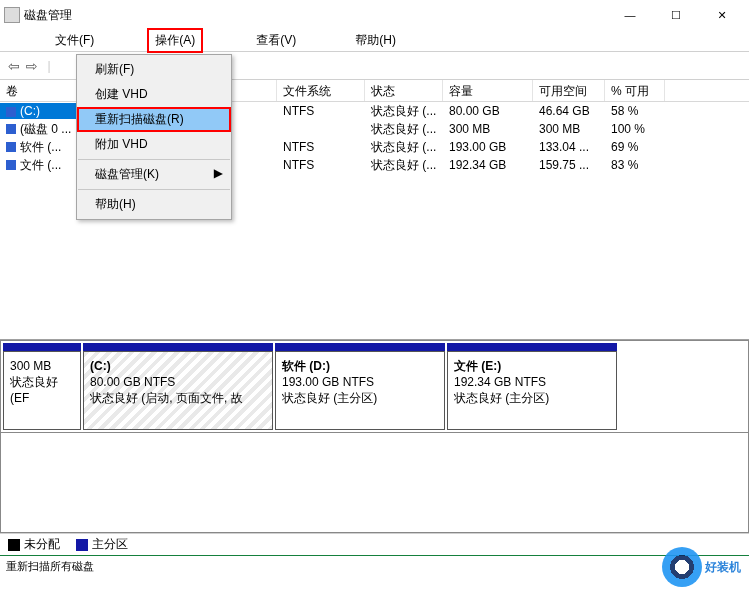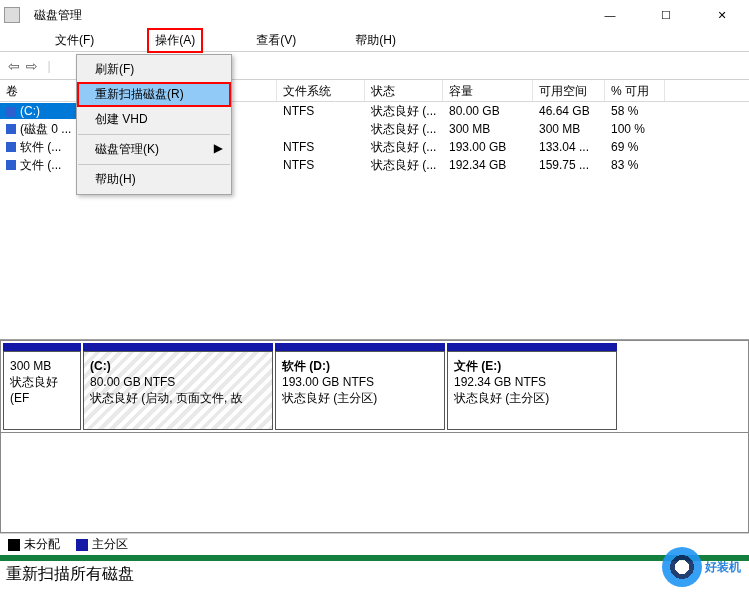--- a/index.html
+++ b/index.html
@@ -1,17 +1,17 @@
 <!DOCTYPE html>
 <html><head>
 <meta charset="utf-8">
 <style>
 * { box-sizing: border-box; font-family: "Microsoft YaHei", "Segoe UI", sans-serif; font-size: 12px; }
 body { margin: 0; background: #fff; width: 749px; height: 595px; position: relative; overflow: hidden; }
-.win-title { display: flex; align-items: center; height: 30px; padding: 0 4px; gap: 10px; }
+.win-title { display: flex; align-items: center; height: 30px; padding: 0 4px; }
 .win-title .title-txt { flex: 1; padding-left: 4px; }
 .win-ctrl { width: 46px; text-align: center; font-family: "Segoe MDL2 Assets", sans-serif; font-size: 11px; }
 .menubar { display: flex; align-items: center; height: 22px; border-bottom: 1px solid #d0d0d0; padding: 0 6px; gap: 4px; }
 .menu-item { padding: 2px 6px; margin-left: 43px; }
 .menu-item.active { border: 2px solid red; }
 .toolbar { display: flex; align-items: center; height: 28px; padding: 0 8px; gap: 10px; border-bottom: 1px solid #d0d0d0; }
 .nav-arrows { display: flex; gap: 6px; }
 .arrow { font-size: 14px; color: #555; }
 .list-area { position: relative; height: 260px; border-bottom: 1px solid #a0a0a0; }
 .list-header { display: flex; align-items: stretch; height: 22px; border-bottom: 1px solid #d8d8d8; }
@@ -38,21 +38,21 @@
 .map-head { width: 120px; padding: 6px 8px; border-right: 1px solid #888; font-size: 12px; line-height: 1.4; }
 .disk-icon { width: 18px; height: 12px; background: #888; display: inline-block; margin-right: 4px; vertical-align: middle; position: relative; }
 .disk-icon::after { content:""; position:absolute; inset:2px; background:#ddd;}
 .map-bar { flex:1; display:flex; padding: 2px; gap: 2px; }
 .part-outer { border-top: 8px solid #1318a6; display:flex; flex-direction:column; }
 .part-inner { flex:1; border:1px solid #555; padding: 6px; background:#fff; font-size:12px; line-height:1.35; min-width:0; }
 .part-inner.hatched { background: repeating-linear-gradient(135deg,#e9e9e9 0 4px,#fff 4px 8px); }
 .legend { display:flex; align-items:center; gap:16px; padding:4px 8px; border-top:1px solid #d0d0d0; height:22px;}
 .legend .sws { display:inline-block; width:12px; height:12px; margin-right:4px; vertical-align:middle;}
 .sw-black{background:#000;} .sw-blue{background:#1318a6;}
-.status { border-top:6px solid #15803d; padding:3px 6px; font-size:16px;}
+.status { border-top:1px solid #15803d; padding:3px 6px; font-size:11px;}
 .wm { position:absolute; right:8px; bottom:8px; display:flex; align-items:center; gap:3px; font-size:22px; font-weight:700; color:#1476d6; opacity:.9;}
 .wm-eye { width:40px; height:40px; border-radius:50%; background:radial-gradient(circle at 50% 50%, #fff 0 7px, #0c2a62 7px 12px, #2196f3 12px 20px);}
 .annotation-line { position:absolute; z-index:9; pointer-events:none; }
 </style>
 </head>
 <body>
 
 <div class="win-title">
   <span style="width:16px;height:16px;background:#ddd;border:1px solid #999;display:inline-block;"></span>
   <span class="title-txt">磁盘管理</span>
@@ -71,22 +71,23 @@
 <div class="toolbar">
   <div class="nav-arrows">
     <span class="arrow">⇦</span>
     <span class="arrow">⇨</span>
   </div>
   <span style="color:#ccc;">|</span>
 </div>
 
 <div class="dropdown">
   <div class="dd-item">刷新(F)</div>
+  <div class="dd-item">创建 VHD</div>
   <div class="dd-item hl">重新扫描磁盘(R)</div>
-  <div class="dd-item">创建 VHD</div>
+  <div class="dd-item">附加 VHD</div>
   <div class="dd-sep"></div>
   <div class="dd-item">
     <span>磁盘管理(K)</span>
     <span class="caret">▶</span>
   </div>
   <div class="dd-sep"></div>
   <div class="dd-item">帮助(H)</div>
 </div>
 
 <div class="list-area">

